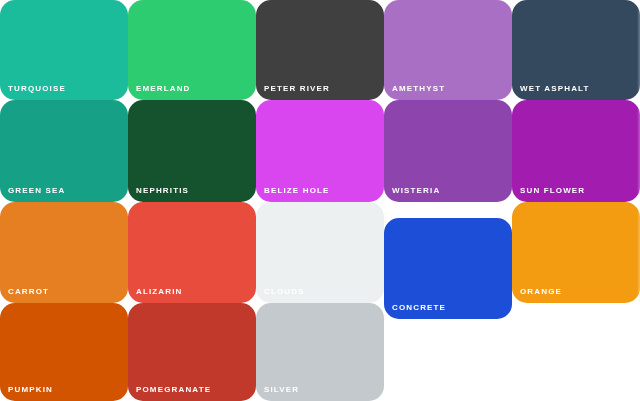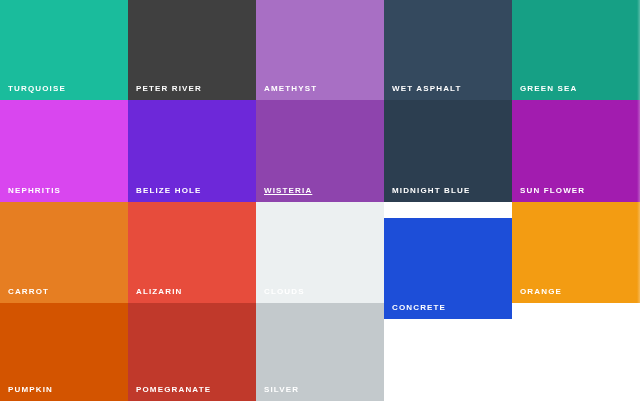--- a/index.html
+++ b/index.html
@@ -23,20 +23,21 @@
     grid-template-rows: 100px 102px 101px 98px;
     box-sizing: border-box;
   }
 
   .swatch {
     position: relative;
     width: 100%;
     height: 100%;
     box-sizing: border-box;
     overflow: hidden;
+    border-radius: 15px;
   }
 
   .swatch-label {
     position: absolute;
     left: 8px;
     bottom: 7px;
     color: #ffffff;
     font-family: "Liberation Sans", sans-serif;
     font-size: 8px;
     font-weight: bold;
@@ -64,43 +65,43 @@
   }
 </style>
 </head>
 <body>
 
 <div id="page-root">
   <div id="palette-grid">
       <div class="swatch" style="background: rgb(26, 188, 156);">
         <span class="swatch-label" style="color: rgb(255, 255, 255);">TURQUOISE</span>
       </div>
+      <div class="swatch" style="background: rgb(46, 204, 113);">
+        <span class="swatch-label" style="color: rgb(255, 255, 255);">EMERLAND</span>
+      </div>
       <div class="swatch" style="background: #404040;">
         <span class="swatch-label" style="color: rgb(255, 255, 255);">PETER RIVER</span>
       </div>
       <div class="swatch" style="background: rgb(168, 111, 196);">
         <span class="swatch-label" style="color: rgb(255, 255, 255);">AMETHYST</span>
       </div>
       <div class="swatch" style="background: rgb(52, 73, 94);">
         <span class="swatch-label" style="color: rgb(255, 255, 255);">WET ASPHALT</span>
       </div>
       <div class="swatch" style="background: rgb(22, 160, 133);">
         <span class="swatch-label" style="color: rgb(255, 255, 255);">GREEN SEA</span>
       </div>
-      <div class="swatch" style="background: #d946ef;">
+      <div class="swatch" style="background: #14532d;">
         <span class="swatch-label" style="color: rgb(255, 255, 255);">NEPHRITIS</span>
       </div>
-      <div class="swatch" style="background: #6d28d9;">
+      <div class="swatch" style="background: #d946ef;">
         <span class="swatch-label" style="color: rgb(255, 255, 255);">BELIZE HOLE</span>
       </div>
       <div class="swatch" style="background: rgb(142, 68, 173);">
-        <span class="swatch-label" style="color: rgb(255, 255, 255); text-decoration: underline;">WISTERIA</span>
-      </div>
-      <div class="swatch" style="background: rgb(44, 62, 80);">
-        <span class="swatch-label" style="color: rgb(255, 255, 255);">MIDNIGHT BLUE</span>
+        <span class="swatch-label" style="color: rgb(255, 255, 255);">WISTERIA</span>
       </div>
       <div class="swatch" style="background: #a21caf;">
         <span class="swatch-label" style="color: rgb(255, 255, 255);">SUN FLOWER</span>
       </div>
       <div class="swatch" style="background: rgb(230, 126, 34);">
         <span class="swatch-label" style="color: rgb(255, 255, 255); text-align: right;">CARROT</span>
       </div>
       <div class="swatch" style="background: rgb(231, 76, 60);">
         <span class="swatch-label" style="color: rgb(255, 255, 255);">ALIZARIN</span>
       </div>

